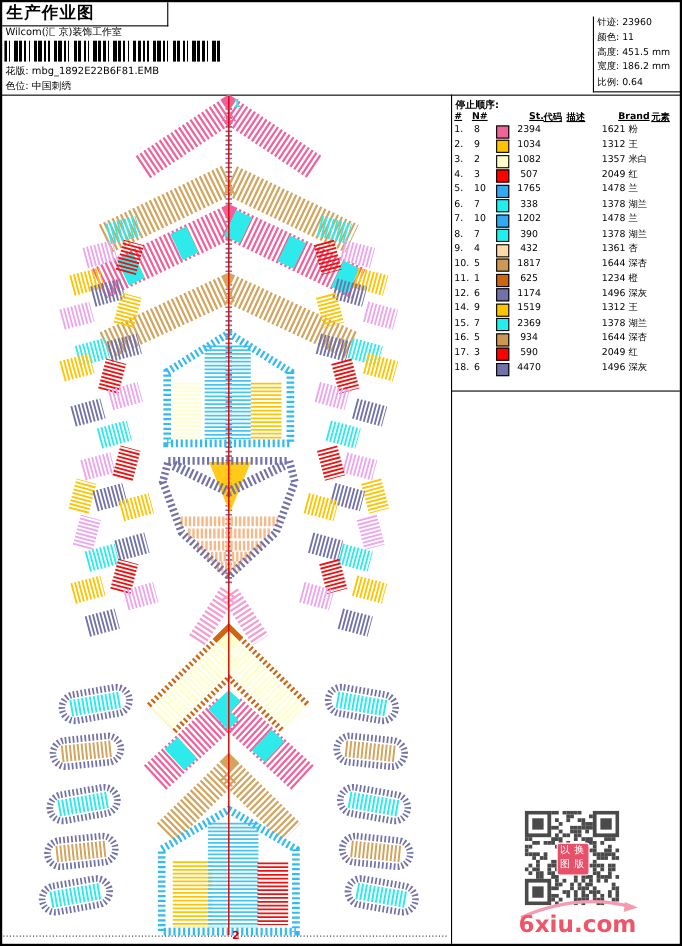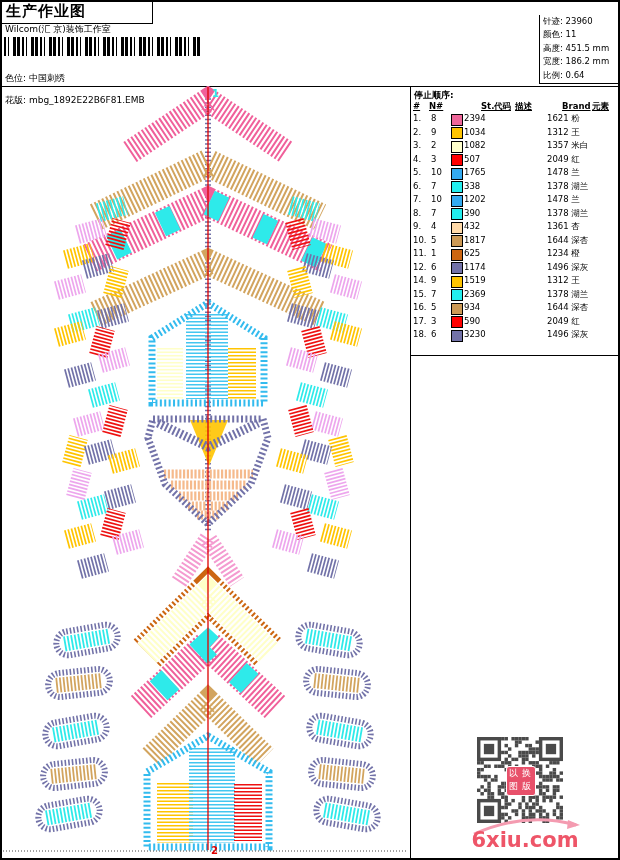--- a/index.html
+++ b/index.html
@@ -6,36 +6,36 @@
   body{width:620px;height:860px;position:relative;background:#fff;
        font-family:"DejaVu Sans","Liberation Sans",sans-serif;color:#000;overflow:hidden;}
   .abs{position:absolute;}
   .page-border{inset:0;border:2px solid #000;z-index:30;pointer-events:none;}
   
   .title-box{left:2px;top:2px;width:150px;height:21px;border-right:1px solid #000;border-bottom:1px solid #000;}
   .title{left:6px;top:2px;font-size:15px;font-weight:bold;letter-spacing:1px;}
   .studio{left:5px;top:23px;font-size:9px;}
   .barcode{left:4px;top:37px;width:196px;height:19px;
     background-image:repeating-linear-gradient(90deg,#000 0 2px,#fff 2px 4px,#000 4px 5px,#fff 5px 9px,#000 9px 12px,#fff 12px 13px,#000 13px 16px,#fff 16px 18px);}
-  .patline{left:5px;top:58px;font-size:9px;margin-top:36px;}
+  .patline{left:5px;top:58px;font-size:9px;}
   .colorway{left:5px;top:72px;font-size:9px;}
   .info-box{left:539px;top:15px;width:79px;height:68px;border-left:1px solid #000;border-bottom:1px solid #000000;font-size:8.5px;}
   .info-row{height:13.4px;line-height:13.4px;white-space:nowrap;padding-left:3px;}
   .hline{left:0;top:86px;width:620px;height:0;border-top:1px solid #000;}
   .vsep{left:410px;top:86px;width:0;height:772px;border-left:1px solid #000;}
   
   .stop-title{left:414px;top:89px;font-size:9px;font-weight:bold;}
   .thead{left:410px;top:101px;width:208px;height:13px;font-size:8.5px;}
   .thead span{position:absolute;font-weight:bold;text-decoration:underline;white-space:nowrap;}
   .tbody{left:410px;top:112px;width:208px;font-size:8.5px;}
   .trow{position:relative;height:13.5px;line-height:13.5px;}
   .trow span{position:absolute;white-space:nowrap;}
   .c-seq{left:3px;}  .c-n{left:21px;}
   .c-sw{left:41px;top:1.5px;width:10px;height:10px;border:1px solid #000;}
-  .c-st{left:54px;width:34px;text-align:left;}
+  .c-st{left:54px;width:34px;text-align:center;}
   .c-desc{left:101px;margin-left:36px;}
   .table-bottom{left:410px;top:355px;width:208px;height:0;border-top:1px solid #000;}
   
   .qr{left:477px;top:737px;width:86px;height:86px;}
   .qr-stamp{left:506px;top:766px;width:28px;height:28px;background:#E8506A;border:1px solid #fff;border-radius:3px;
             display:grid;grid-template-columns:13px 13px;grid-template-rows:13px 13px;align-items:center;justify-items:center;
             color:#fff;font-size:9px;line-height:9px;}
   .site-logo{left:470px;top:828px;width:110px;text-align:center;font-size:21px;font-weight:bold;
              color:#EE5568;letter-spacing:0px;}
   .swoosh{left:468px;top:818px;width:116px;height:20px;}
@@ -188,21 +188,21 @@
      <span class="c-seq">17.</span>
      <span class="c-n">3</span>
      <span class="c-sw" style="background:#FF0000"></span>
      <span class="c-st">590</span>
      <span class="c-desc">2049 红</span>
    </div>
     <div class="trow">
      <span class="c-seq">18.</span>
      <span class="c-n">6</span>
      <span class="c-sw" style="background:#7272A8"></span>
-     <span class="c-st">3230</span>
+     <span class="c-st">4470</span>
      <span class="c-desc">1496 深灰</span>
    </div>
   </div>
 <div class="abs table-bottom"></div>
 
 <svg class="abs design" id="design" viewBox="0 0 408 772">
     <path d="M207 4 L207 446" stroke="#7272A8" stroke-width="6" stroke-dasharray="1.5 2.6" fill="none"></path>
     <path d="M129 66 L207 14 L285 66" stroke="#F0609A" stroke-width="24" stroke-dasharray="2 2.2" fill="none"></path>
     <path d="M95 131 L207 77 L319 131" stroke="#D2A45E" stroke-width="28" stroke-dasharray="2 2.2" fill="none"></path>
     <path d="M89 172 L207 116 L325 172" stroke="#F0609A" stroke-width="30" stroke-dasharray="2 2.2" fill="none"></path>

